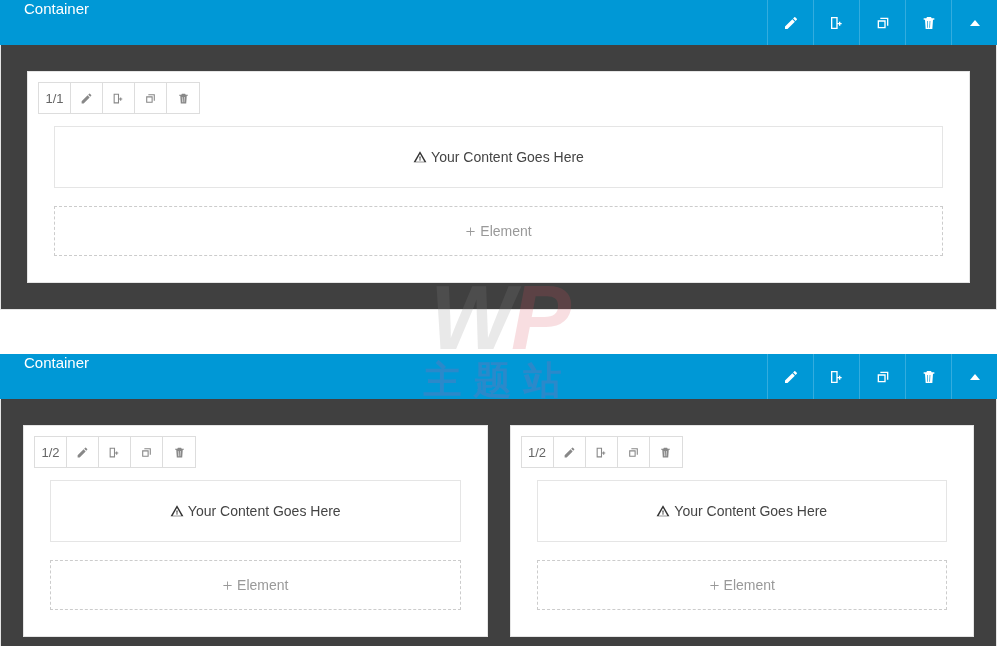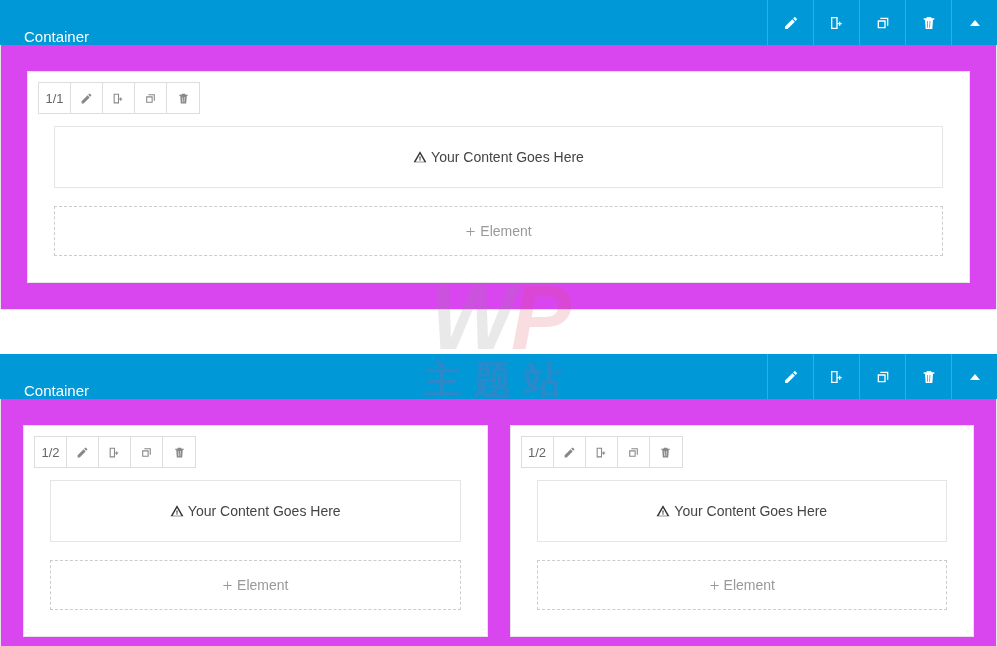--- a/index.html
+++ b/index.html
@@ -1,25 +1,25 @@
 <!DOCTYPE html>
 <html><head>
 <meta charset="utf-8">
 <style>
 * { box-sizing: border-box; margin: 0; padding: 0; }
 body { font-family: -apple-system, BlinkMacSystemFont, "Segoe UI", Arial, sans-serif; background: #fff; width: 997px; }
 
-.container-header { background: #0098d6; color: #fff; display: flex; align-items: flex-end; height: 45px; }
+.container-header { background: #0098d6; color: #fff; display: flex; align-items: flex-start; height: 45px; }
 .container-title { padding-left: 24px; font-size: 15px; flex: 1; }
 .hdr-actions { display: flex; height: 100%; }
 .hdr-btn { width: 46px; height: 100%; display: flex; align-items: center; justify-content: center; border-left: 1px solid rgba(255,255,255,0.2); cursor: pointer; color: #fff; }
 .hdr-btn svg { width: 16px; height: 16px; fill: currentColor; }
 .hdr-btn.collapse svg { width: 12px; height: 12px; }
 
-.container-body { background: #d946ef; border: 1px solid #e5e5e5; border-top: none; padding: 26px; }
+.container-body { background: #404040; border: 1px solid #e5e5e5; border-top: none; padding: 26px; }
 .column { border: 1px solid #e5e5e5; background: #fff; position: relative; padding: 26px; padding-top: 54px; }
 .col-toolbar { position: absolute; top: 10px; left: 10px; display: flex; border: 1px solid #ddd; }
 .col-tool { width: 32px; height: 30px; display: flex; align-items: center; justify-content: center; border-right: 1px solid #ddd; background: #fff; cursor: pointer; color: #888; font-size: 13px; }
 .col-tool:last-child { border-right: none; }
 .col-tool svg { width: 13px; height: 13px; fill: #888; }
 .col-tool.size { font-size: 13px; color: #666; padding: 0 4px; }
 
 .content-box { border: 1px solid #e5e5e5; padding: 22px; text-align: center; font-size: 14px; color: #444; display: flex; align-items: center; justify-content: center; gap: 4px; }
 .content-box svg { width: 14px; height: 14px; fill: #333; }
 

